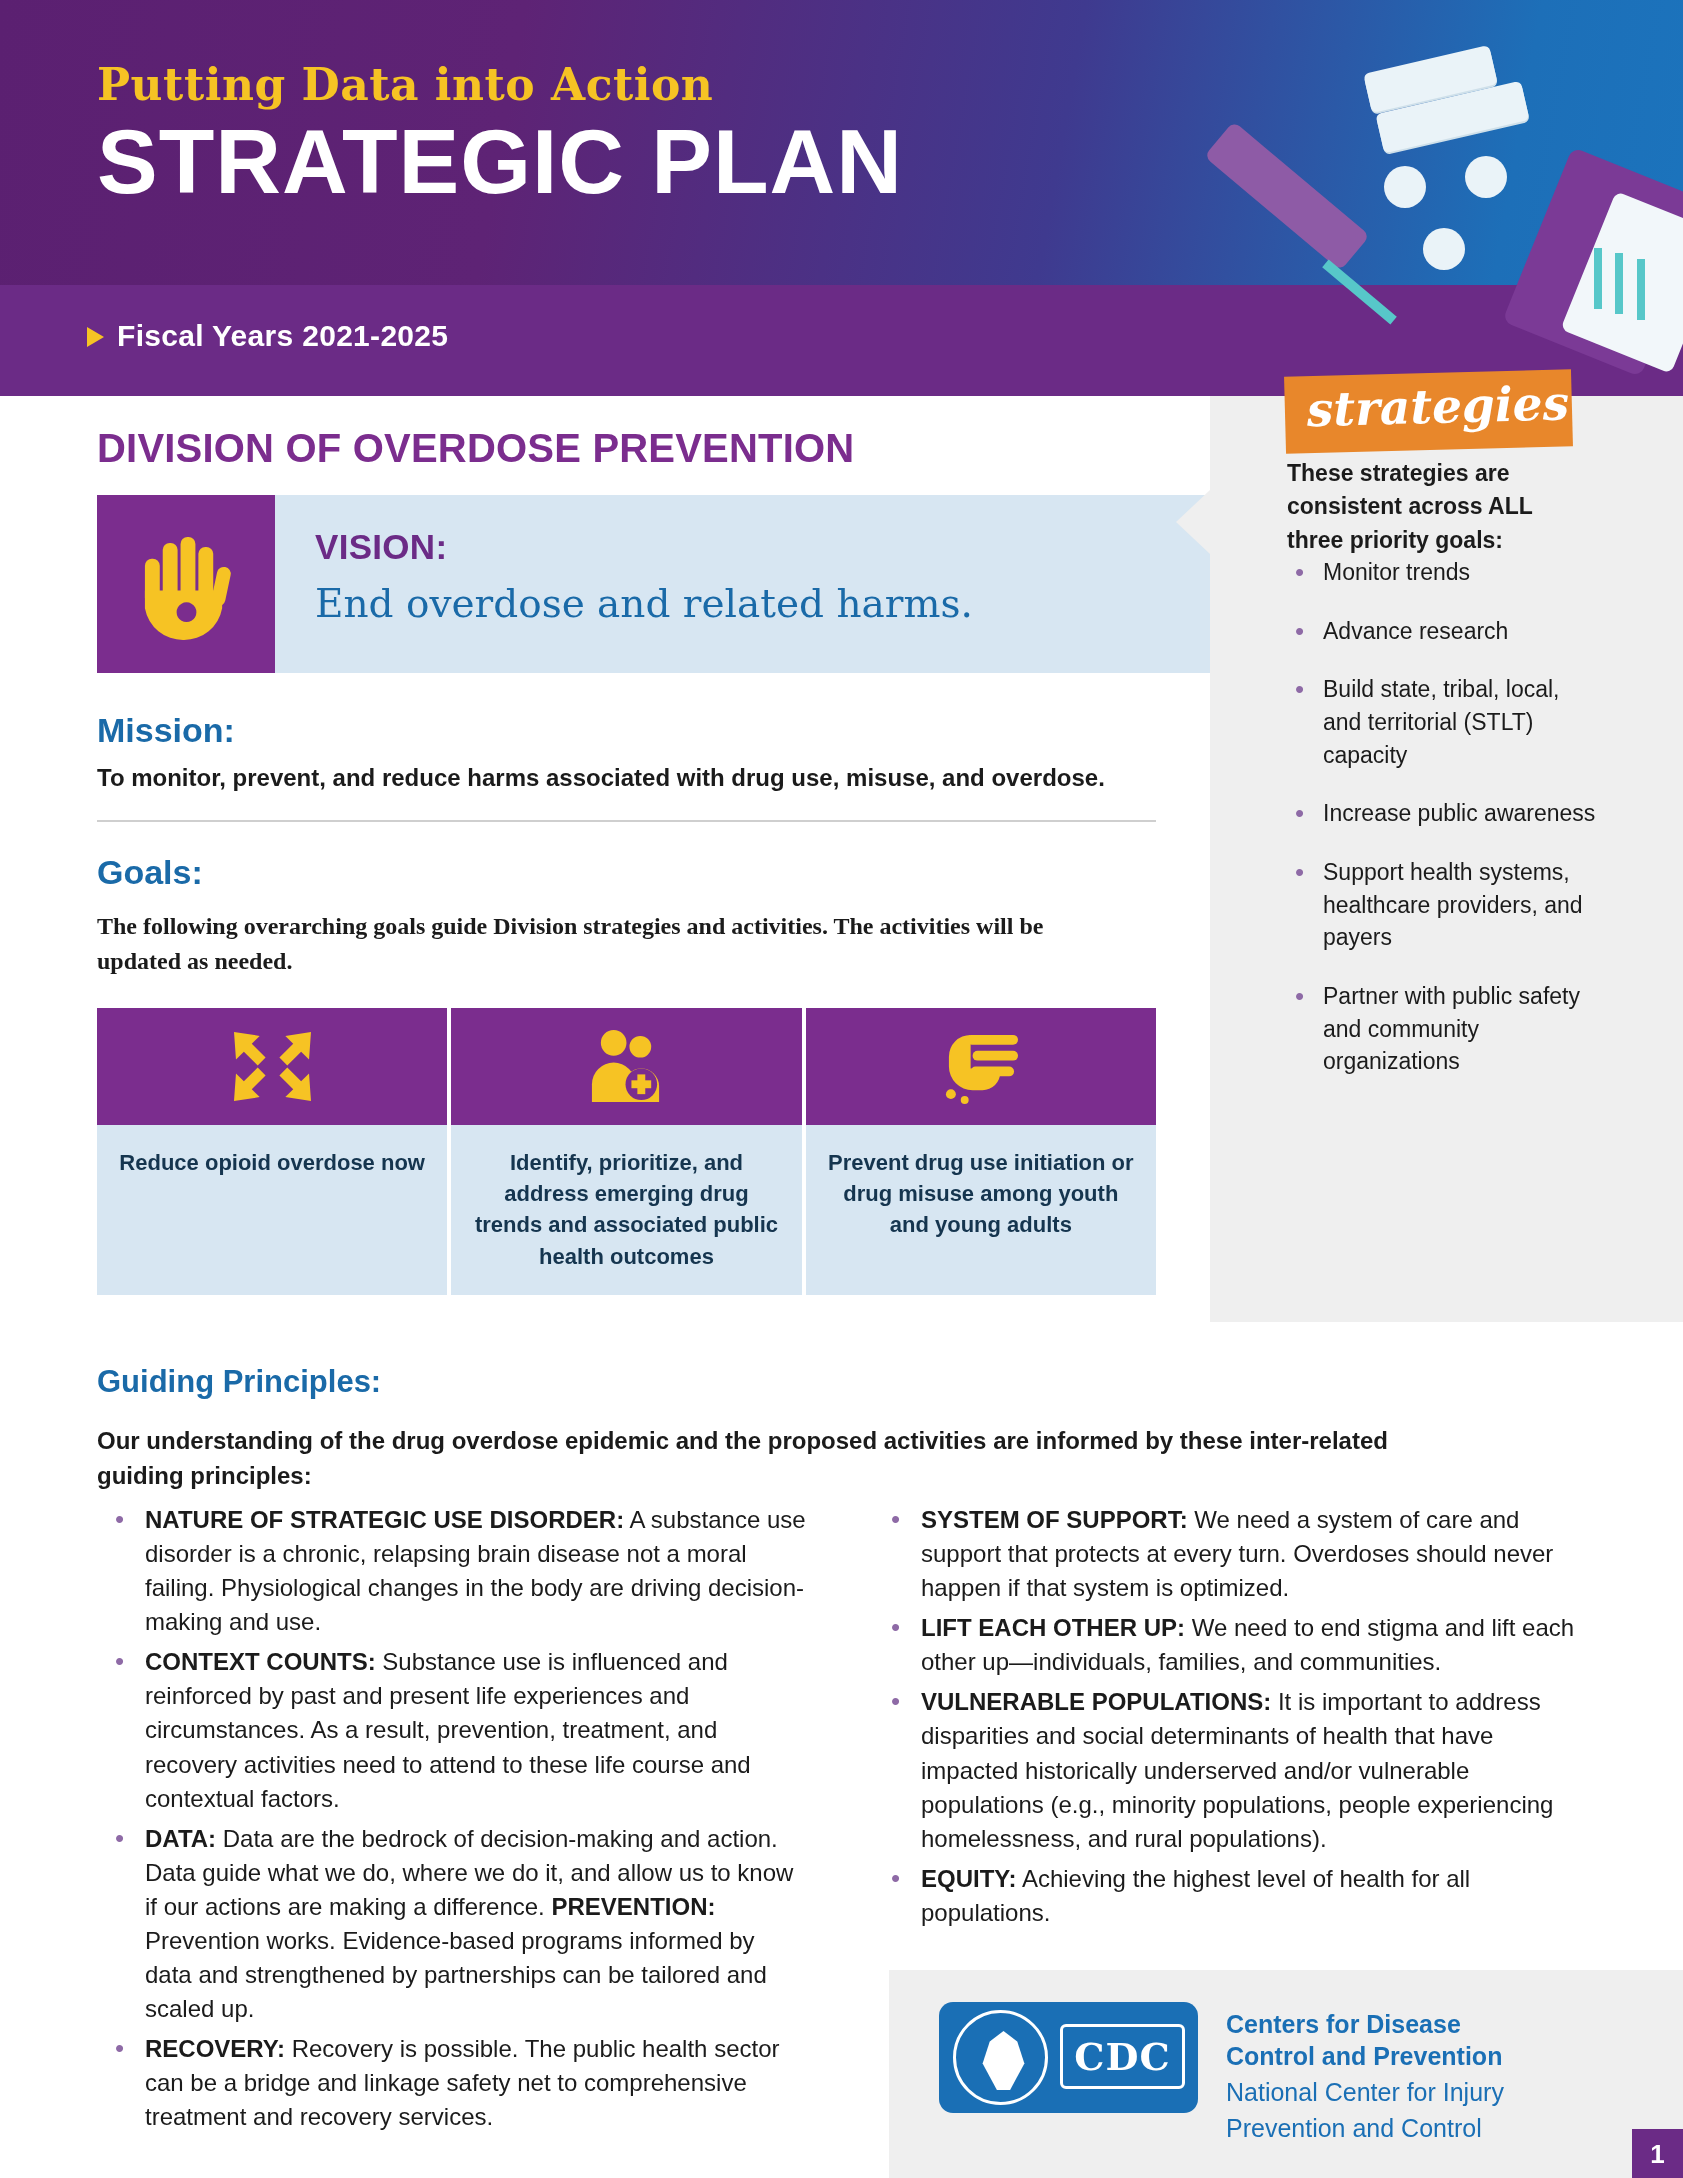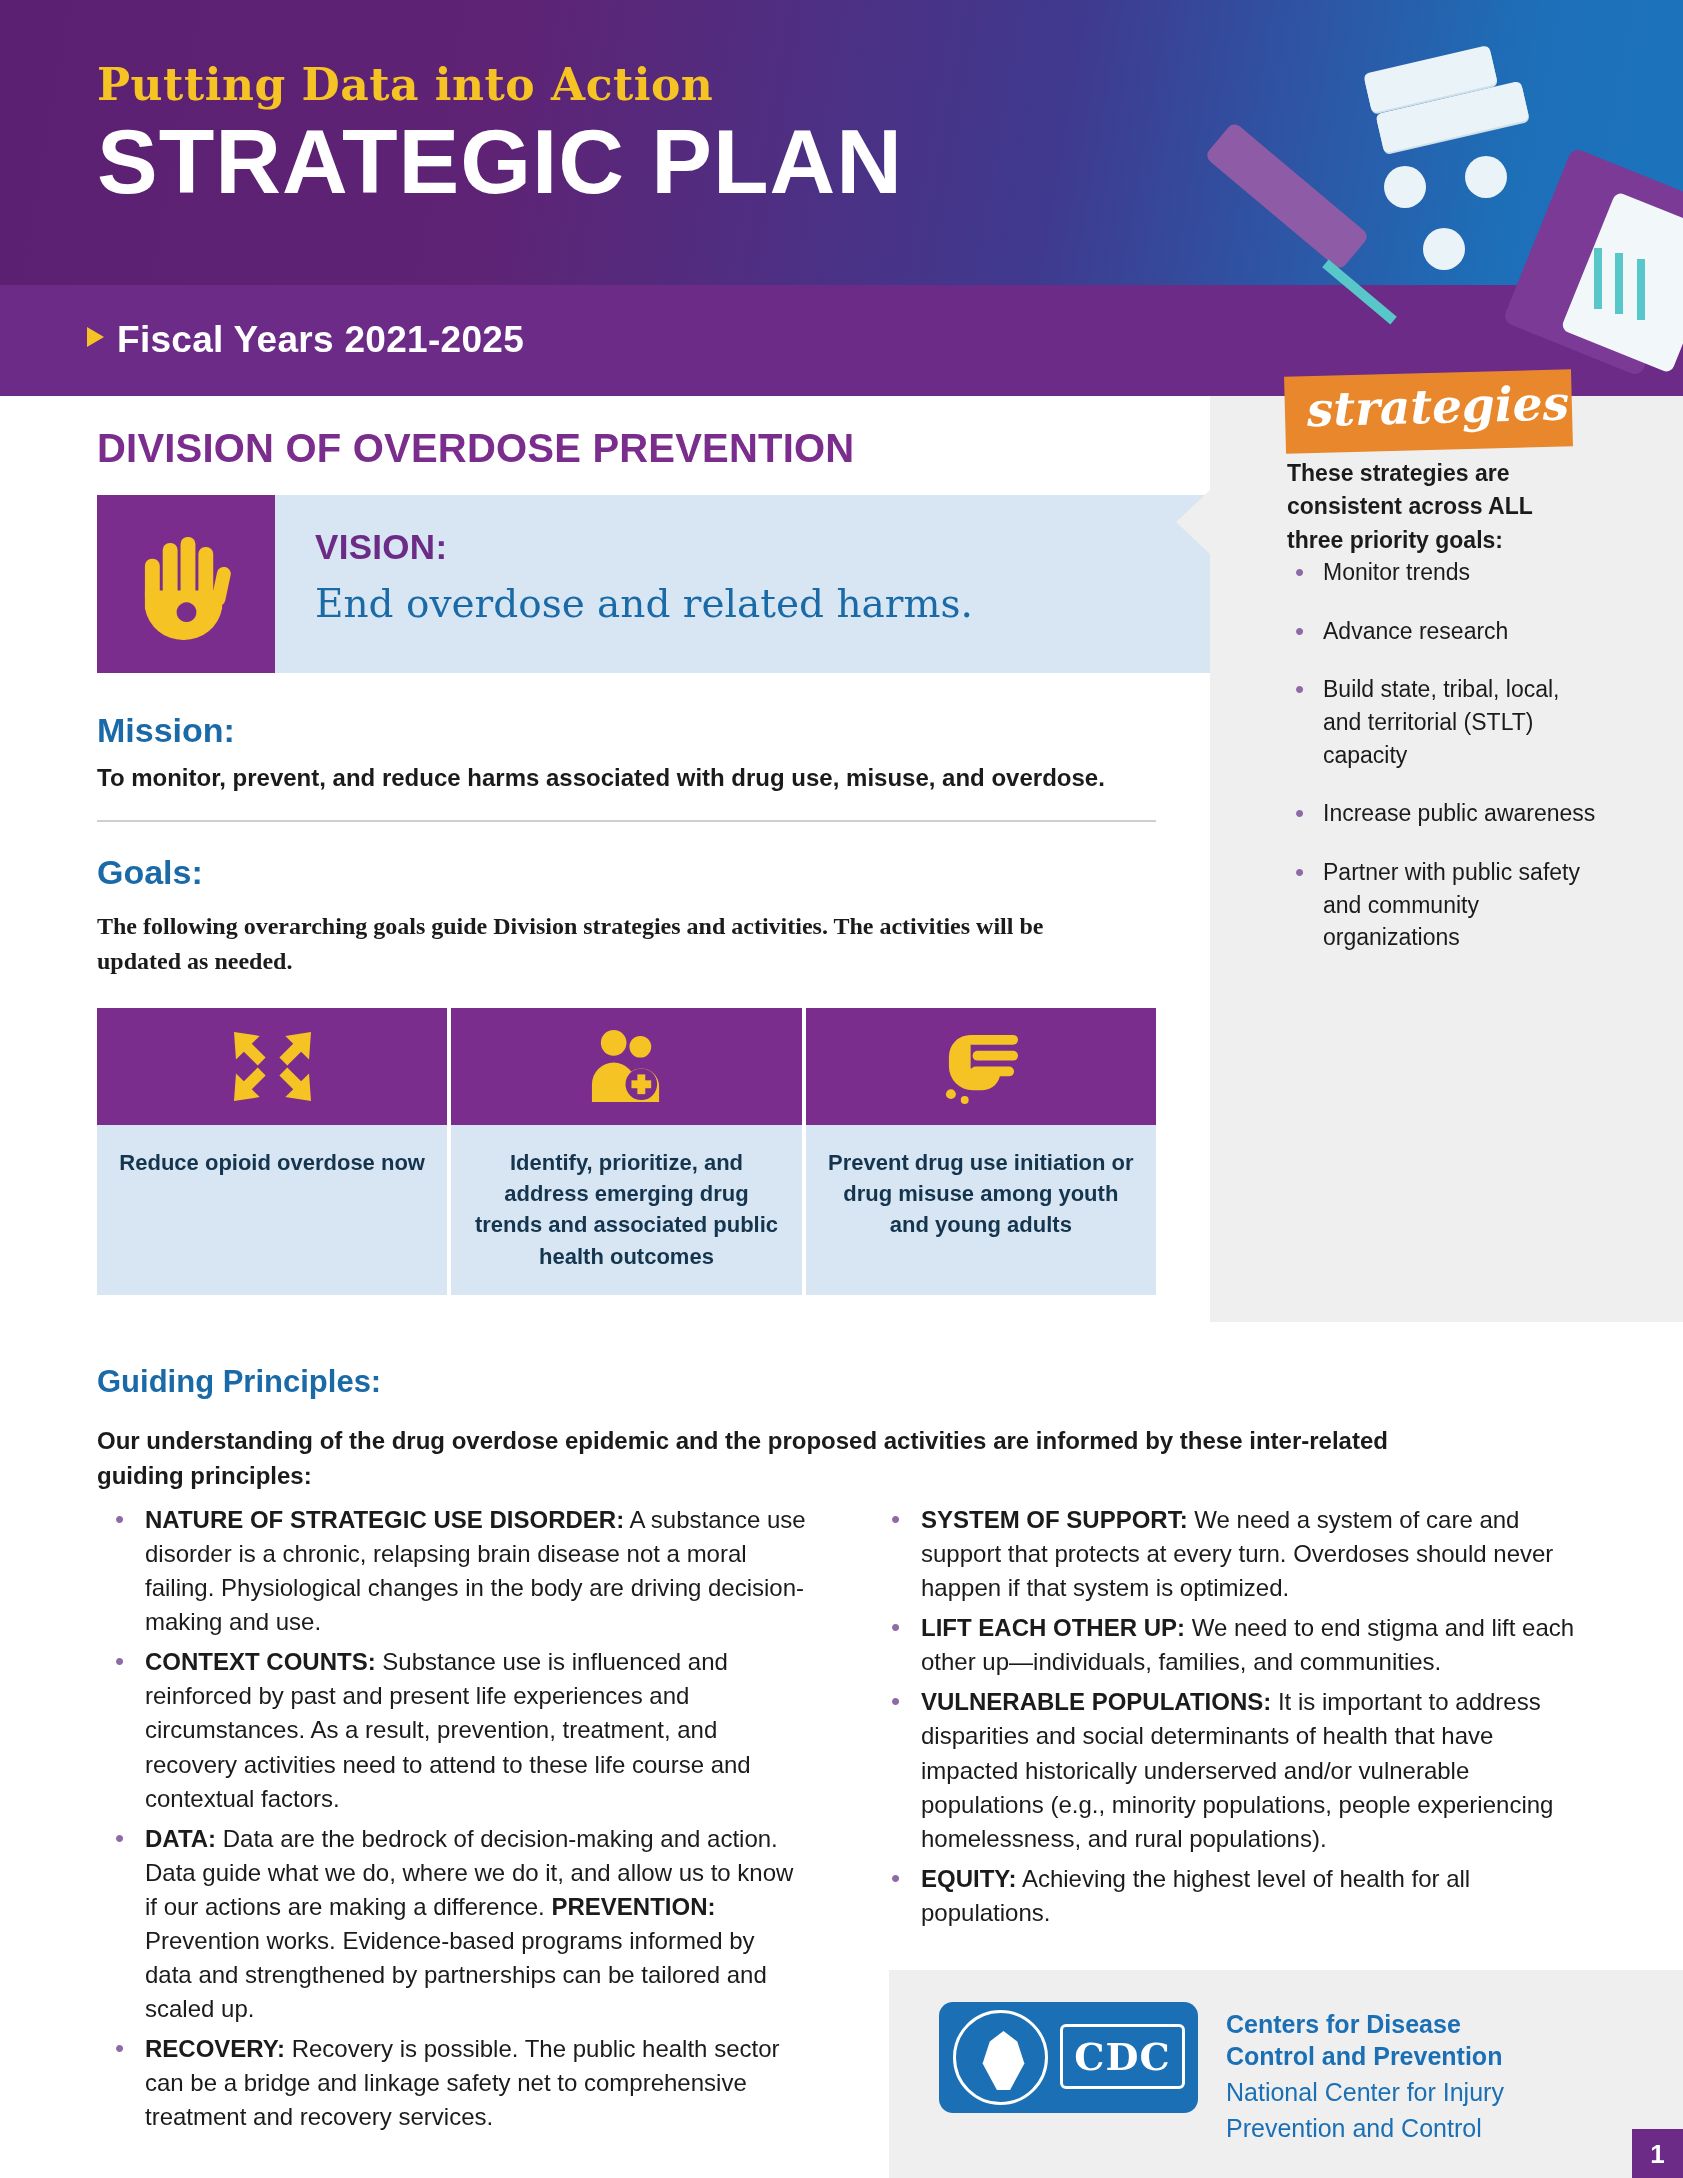--- a/index.html
+++ b/index.html
@@ -42,21 +42,21 @@
     font-family: "Liberation Sans", sans-serif;
     font-weight: bold;
     font-size: 91px;
     color: #ffffff;
     letter-spacing: 1px;
     line-height: 1.05;
     margin-top: 4px;
   }
   .fiscal {
     position: absolute; left: 117px; top: 319px;
-    color: #ffffff; font-size: 37px; font-weight: bold;
+    color: #ffffff; font-size: 30px; font-weight: bold;
     letter-spacing: 0.3px;
     text-align: right;
   }
   .fiscal-tri {
     position: absolute; left: 87px; top: 327px;
     width: 0; height: 0;
     border-left: 17px solid #f6c324;
     border-top: 10px solid transparent;
     border-bottom: 10px solid transparent;
   }
@@ -376,20 +376,21 @@
     <div class="strategy-notch"></div>
     <div class="strat-badge">
       <span>strategies</span>
     </div>
     <div class="strat-intro">These strategies are consistent across ALL three priority goals:</div>
     <div class="strat-list">
       <div class="strat-li">Monitor trends</div>
       <div class="strat-li">Advance research</div>
       <div class="strat-li">Build state, tribal, local, and territorial (STLT) capacity</div>
       <div class="strat-li">Increase public awareness</div>
+      <div class="strat-li">Support health systems, healthcare providers, and payers</div>
       <div class="strat-li">Partner with public safety and community organizations</div>
     </div>
 
     <div class="gp-h">Guiding Principles:</div>
     <div class="gp-p">Our understanding of the drug overdose epidemic and the proposed activities are informed by these inter-related guiding principles:</div>
 
     <div class="gp-cols">
       <div class="gp-col">
         <div class="gp-li">
           <b>NATURE OF STRATEGIC USE DISORDER:</b><span> A substance use disorder is a chronic, relapsing brain disease not a moral failing. Physiological changes in the body are driving decision-making and use.</span>

